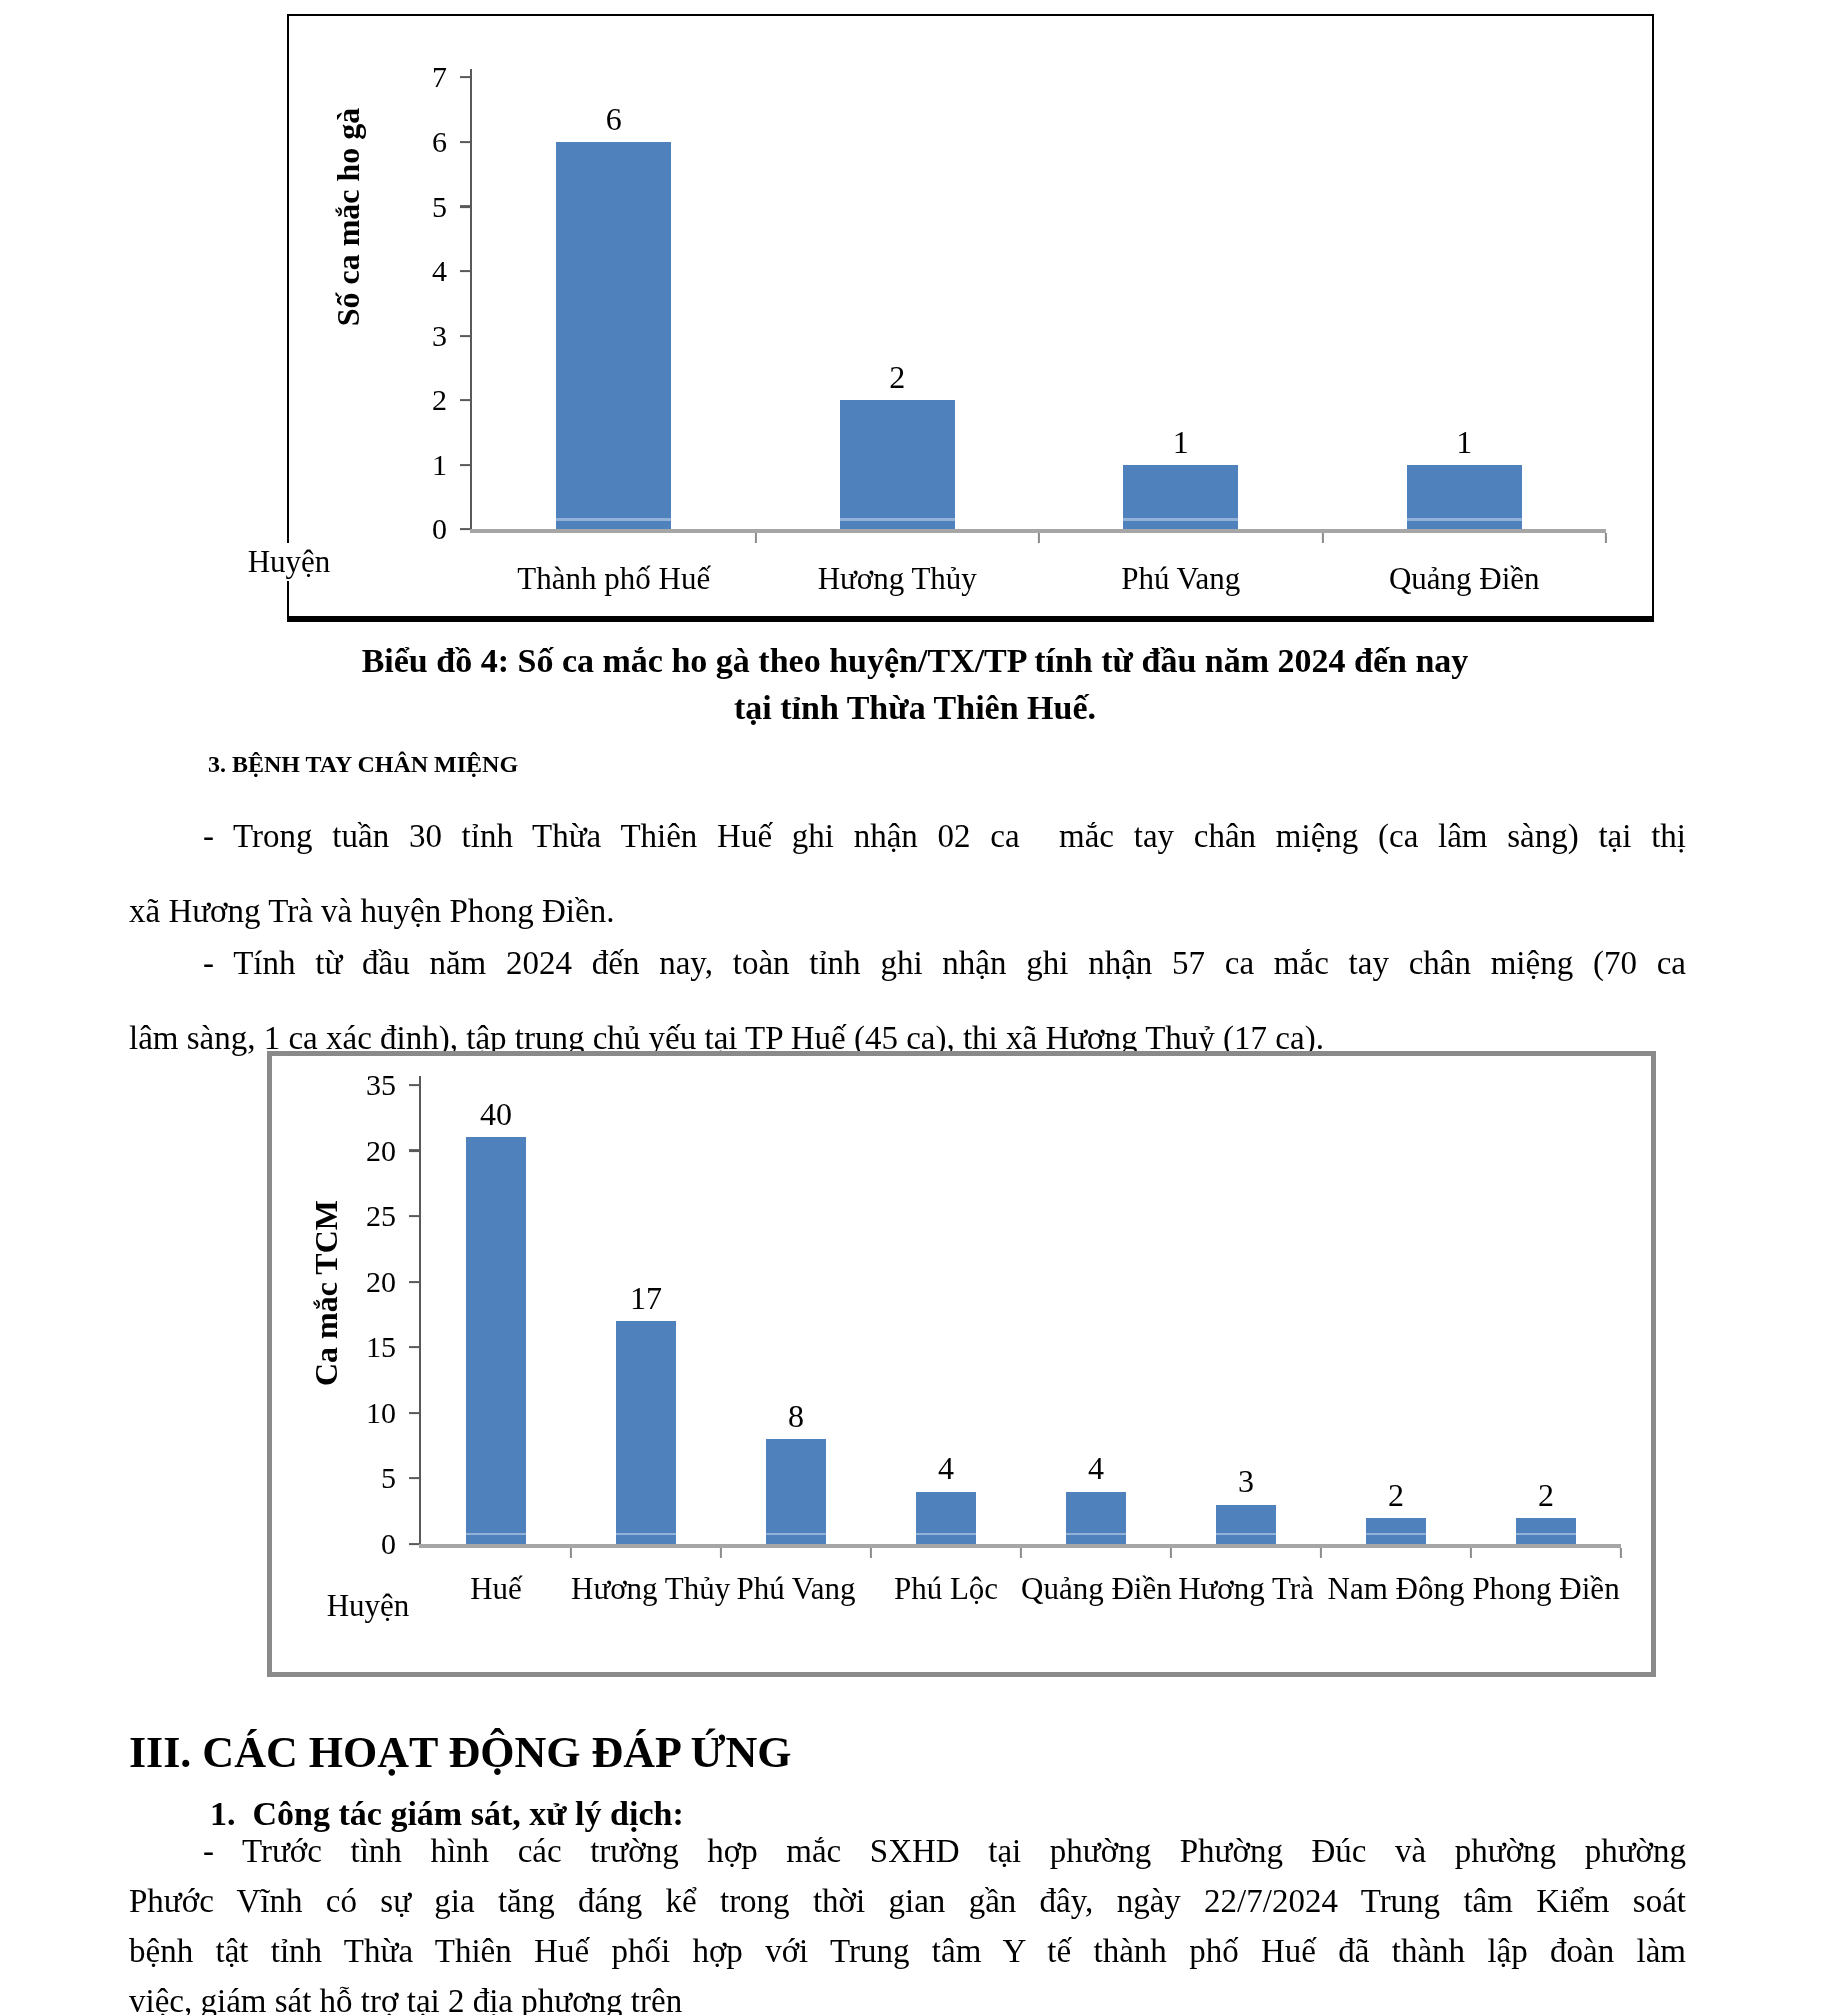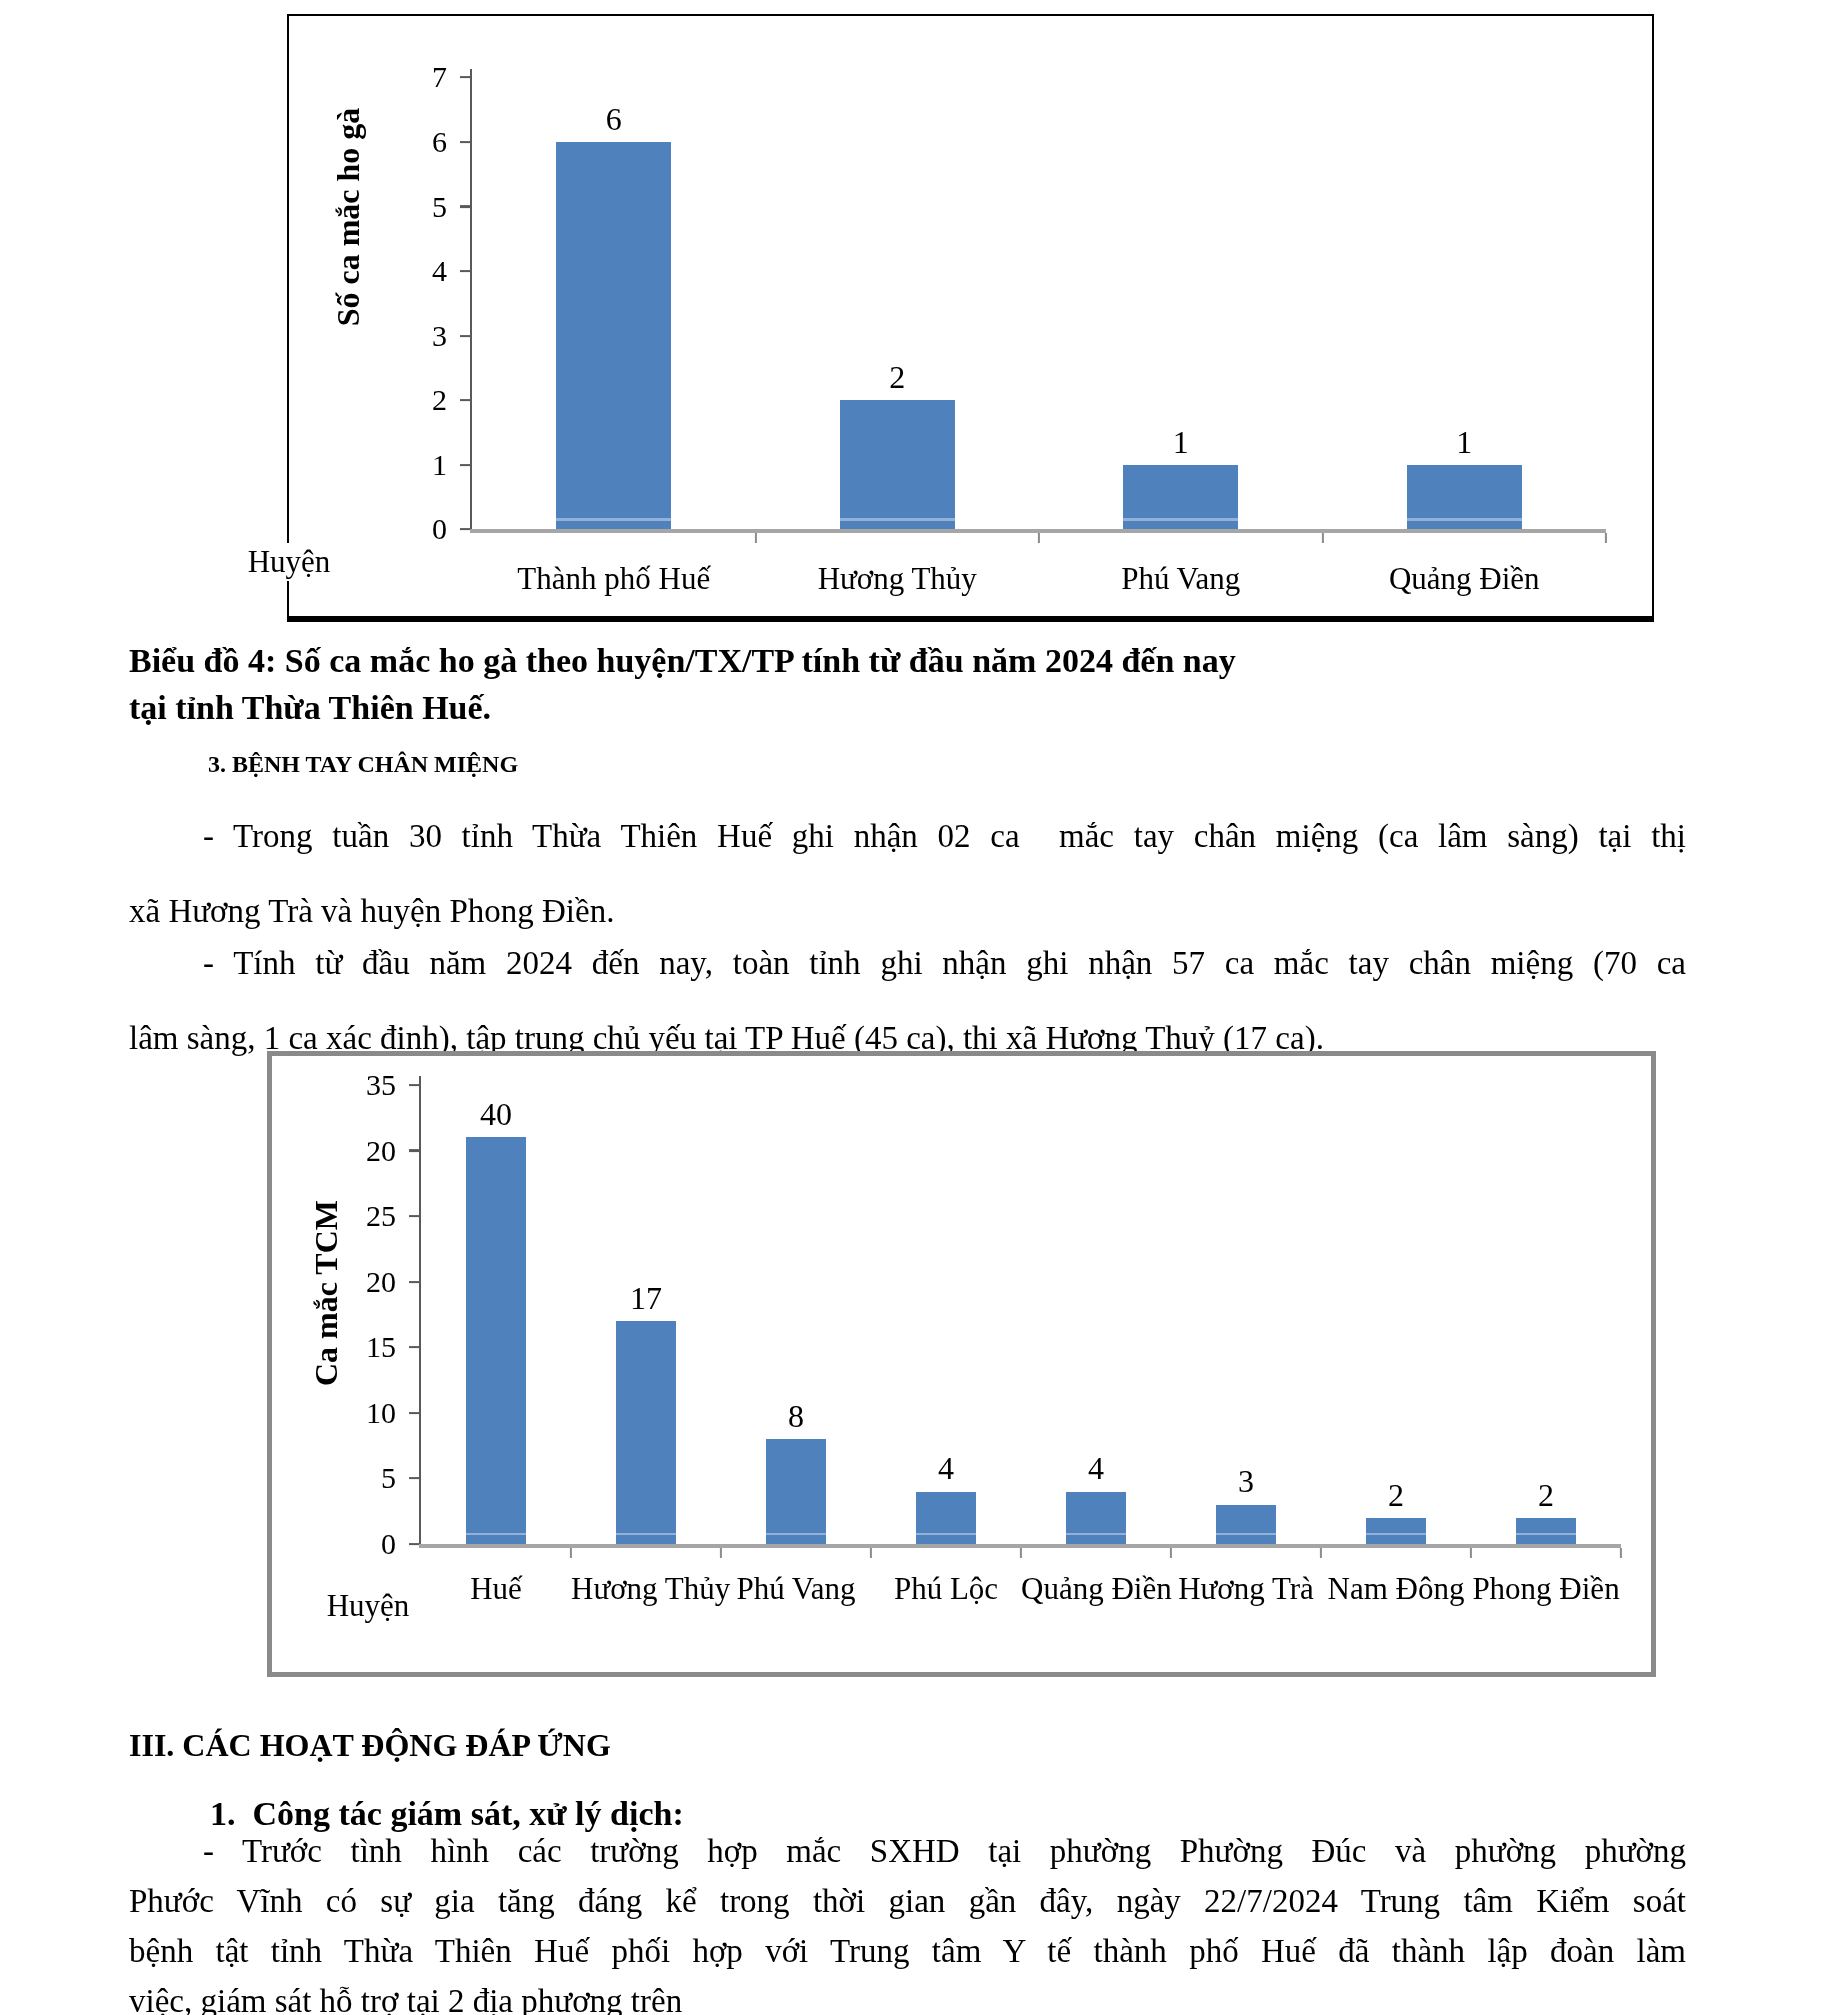--- a/index.html
+++ b/index.html
@@ -45,27 +45,27 @@
             transform:translate(-50%,-50%) rotate(-90deg); }
   .chart1 .ylabel { left:59px;  top:201px; }
   .chart2 .ylabel { left:54px;  top:237px; }
 
   .xcorner { position:absolute; background:#fff; font-size:31px; text-align:center;
              line-height:1.2; z-index:3; }
   .chart1 .xcorner { left:-63px; top:527px; width:126px; }
   .chart2 .xcorner { left:42px;  top:531px; width:108px; }
 
   
-  .caption { position:absolute; left:129px; width:1572px; top:637px; 
+  .caption { position:absolute; left:129px; width:1572px; top:637px; text-align:center;
              font-weight:700; font-size:34px; }
   .caption div { line-height:47px; }
 
   .heading { position:absolute; margin:0; font-weight:700; }
   .sec3    { left:208px; top:751px; font-size:24px; }
-  .sec-iii { left:129px; top:1727px; font-size:32px; }
+  .sec-iii { left:129px; top:1727px; font-size:44px; }
   .sub1    { left:210px; top:1795px; font-size:34px; }
 
   .para { position:absolute; left:129px; width:1557px; font-size:33px; }
   .p1 { top:799px; line-height:75px; }
   .p2 { top:926px; line-height:75px; }
   .p3 { top:1826px; line-height:50px; }
 
   .jline { text-align:justify; text-align-last:justify; }
   .lline { text-align:left; }
   .indent { text-indent:74px; }

